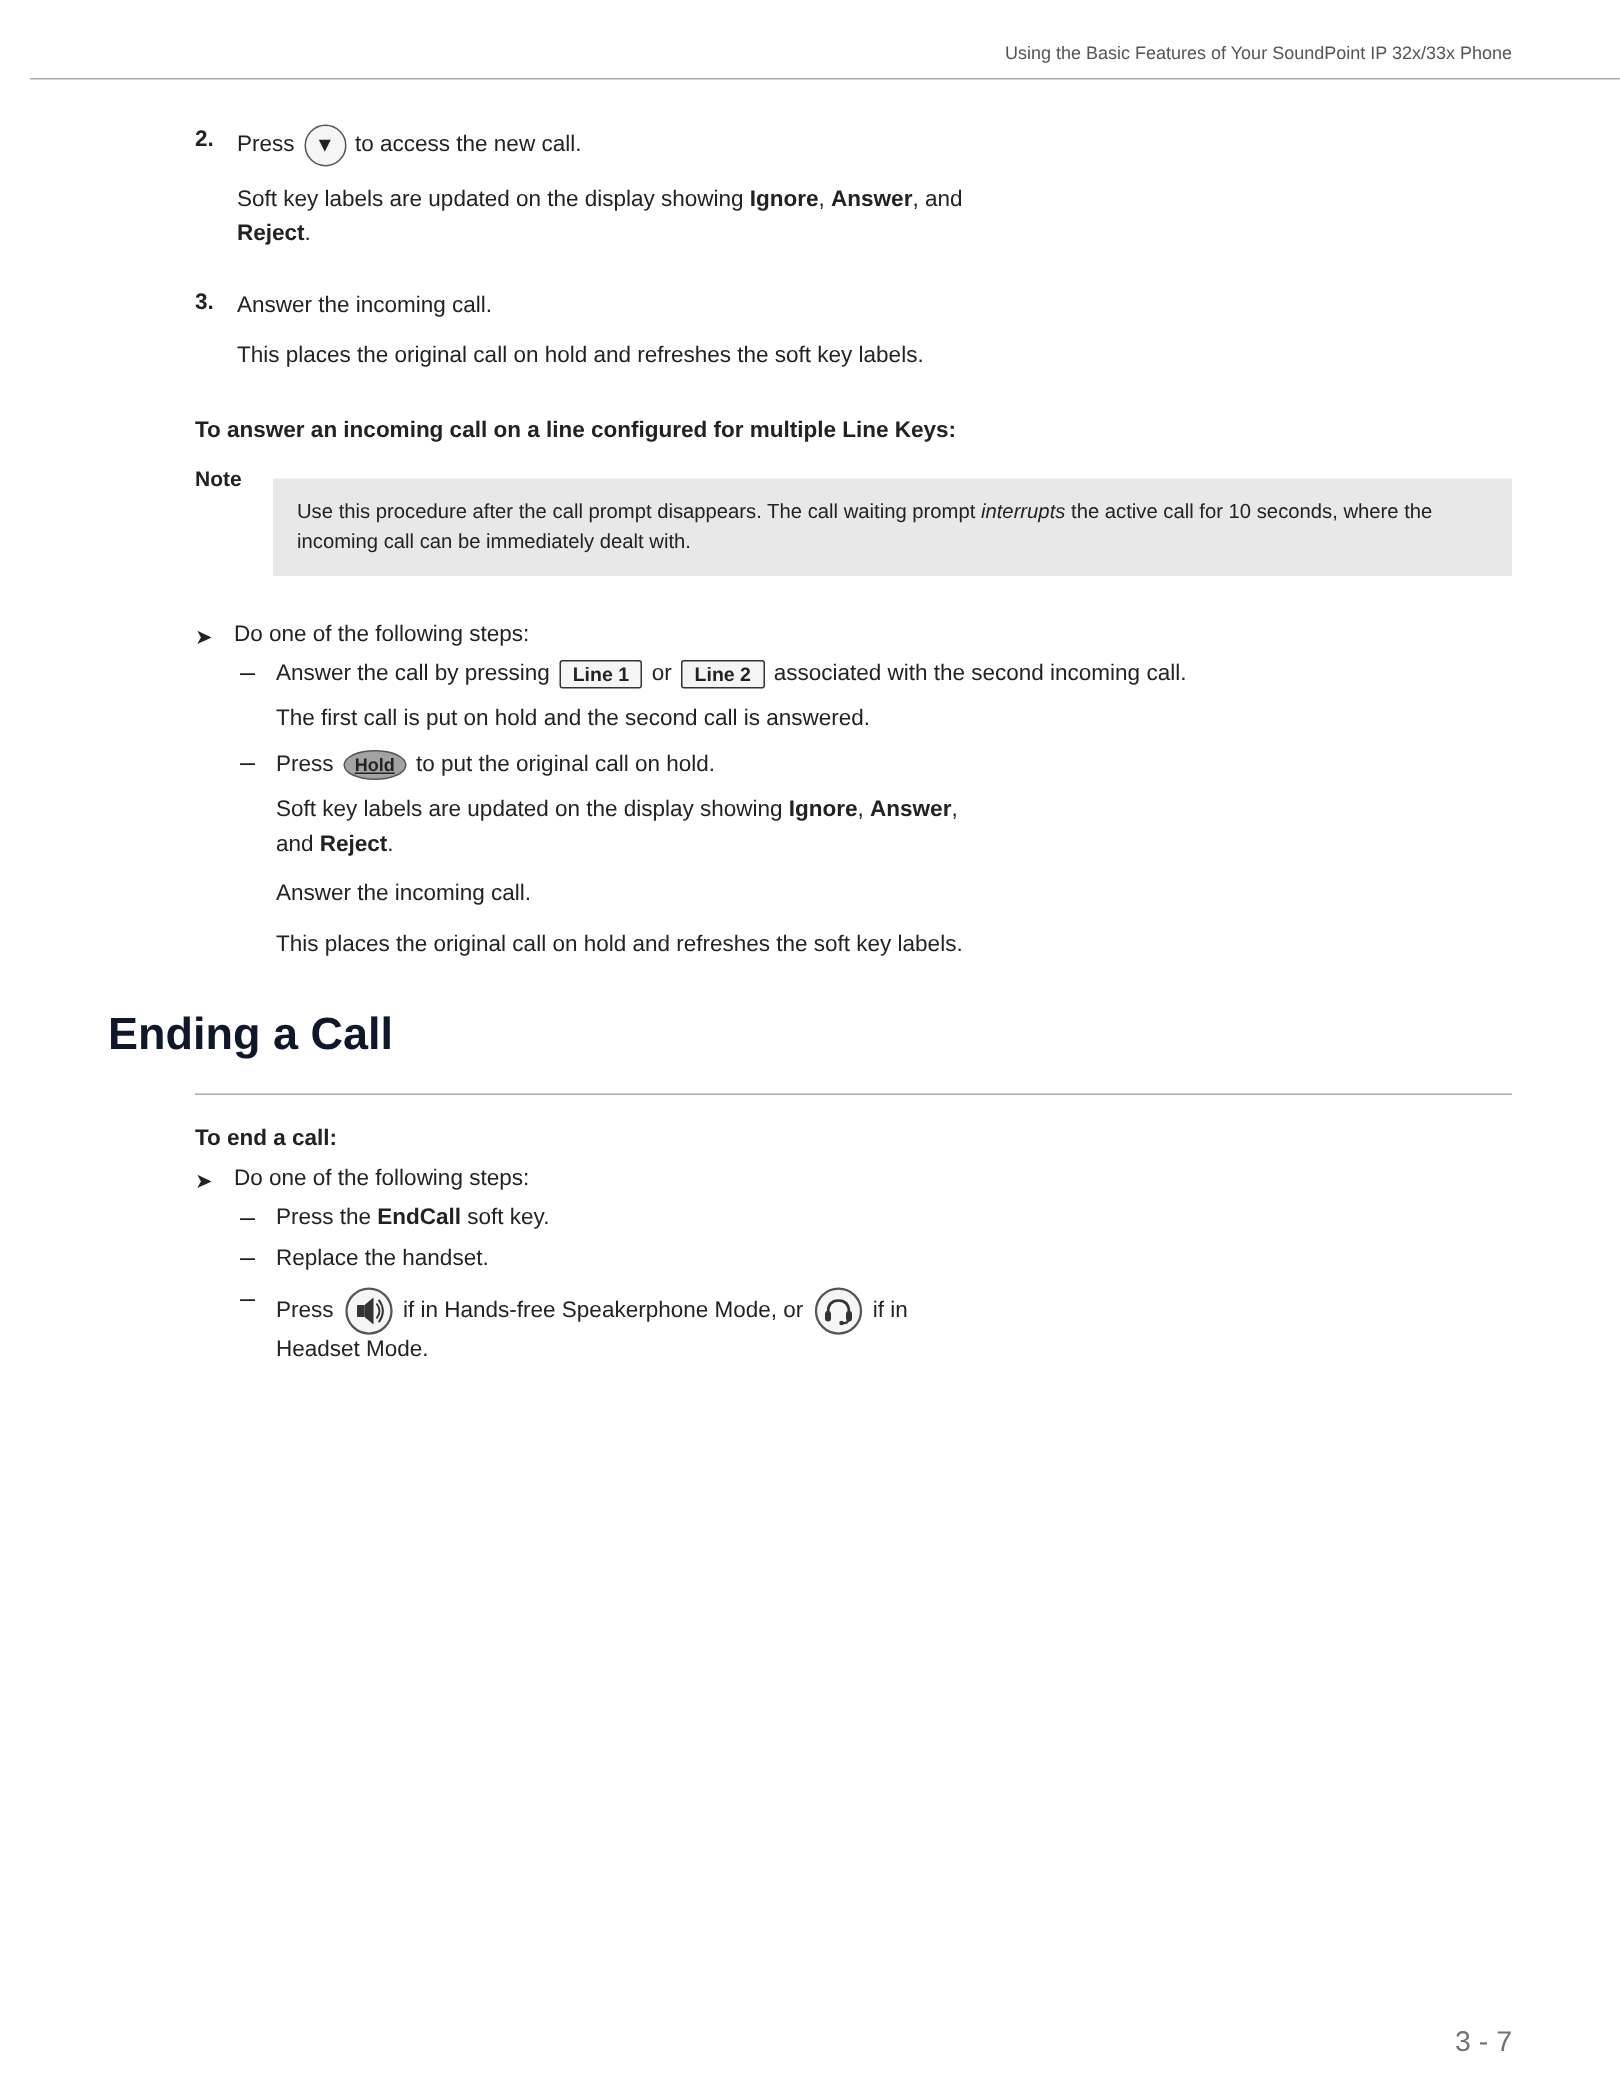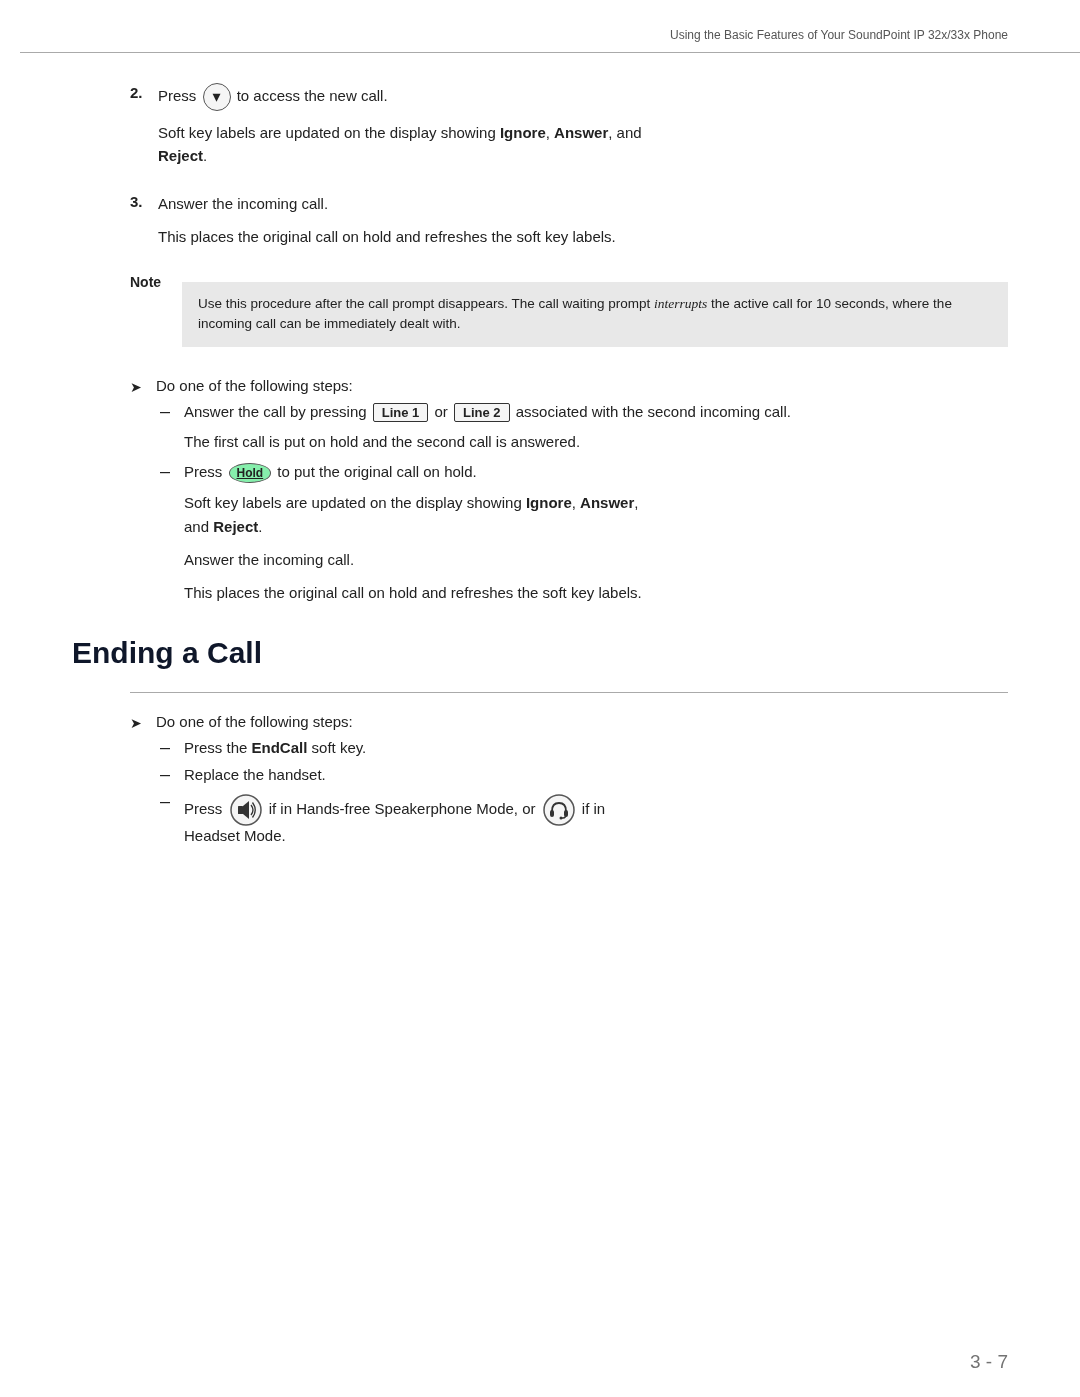--- a/index.html
+++ b/index.html
@@ -39,21 +39,21 @@
       margin-top: 1px;
     }
     .step-content {
       flex: 1;
     }
     .para {
       margin-bottom: 10px;
       line-height: 1.55;
     }
     .bold { font-weight: bold; }
-    .italic { font-style: italic; font-family: Liberation Serif, serif; }
+    .italic { font-style: italic; }
     .section-heading {
       font-weight: bold;
       font-size: 15px;
       margin: 18px 0 12px 0;
       line-height: 1.4;
     }
     .note-box {
       background: #e8e8e8;
       border: none;
       padding: 12px 16px;
@@ -158,21 +158,21 @@
     }
     .hold-btn {
       display: inline-flex;
       align-items: center;
       justify-content: center;
       border: 1.5px solid #555;
       border-radius: 50%;
       padding: 2px 7px;
       font-size: 12px;
       font-weight: bold;
-      background: #86efac;
+      background: #a3a3a3;
       vertical-align: middle;
       margin: 0 2px;
       text-decoration: underline;
     }
   </style>
 </head>
 <body>
 
 <div class="page-header">
   <span>Using the Basic Features of Your SoundPoint IP 32x/33x Phone</span>
@@ -201,20 +201,21 @@
   <div class="step-block">
     <div class="step-numbered">
       <div class="step-number">3.</div>
       <div class="step-content">
         <div class="para">Answer the incoming call.</div>
         <div class="para">This places the original call on hold and refreshes the soft key labels.</div>
       </div>
     </div>
   </div>
 
+  <div class="section-heading">To answer an incoming call on a line configured for multiple Line Keys:</div>
 
   <div class="note-row">
     <div class="note-label">Note</div>
     <div class="note-box">
       <span>Use this procedure after the call prompt disappears. The call waiting prompt </span><span class="italic">interrupts</span><span> the active call for 10 seconds, where the incoming call can be immediately dealt with.</span>
     </div>
   </div>
 
   <div class="bullet-arrow">
     <span class="arrow-sym">➤</span>
@@ -243,20 +244,21 @@
   </div>
 
   <div class="para" style="margin-left: 54px;">Answer the incoming call.</div>
   <div class="para" style="margin-left: 54px;">This places the original call on hold and refreshes the soft key labels.</div>
 
 
   <div class="section-title">Ending a Call</div>
 
   <hr style="border: none; border-top: 1.5px solid #aaa; margin-bottom: 20px;">
 
+  <div class="subsection-heading">To end a call:</div>
 
   <div class="bullet-arrow">
     <span class="arrow-sym">➤</span>
     <span>Do one of the following steps:</span>
   </div>
 
   <div class="dash-row">
     <span class="dash-sym">–</span>
     <span>
       <span>Press the </span><span class="bold">EndCall</span><span> soft key.</span>

